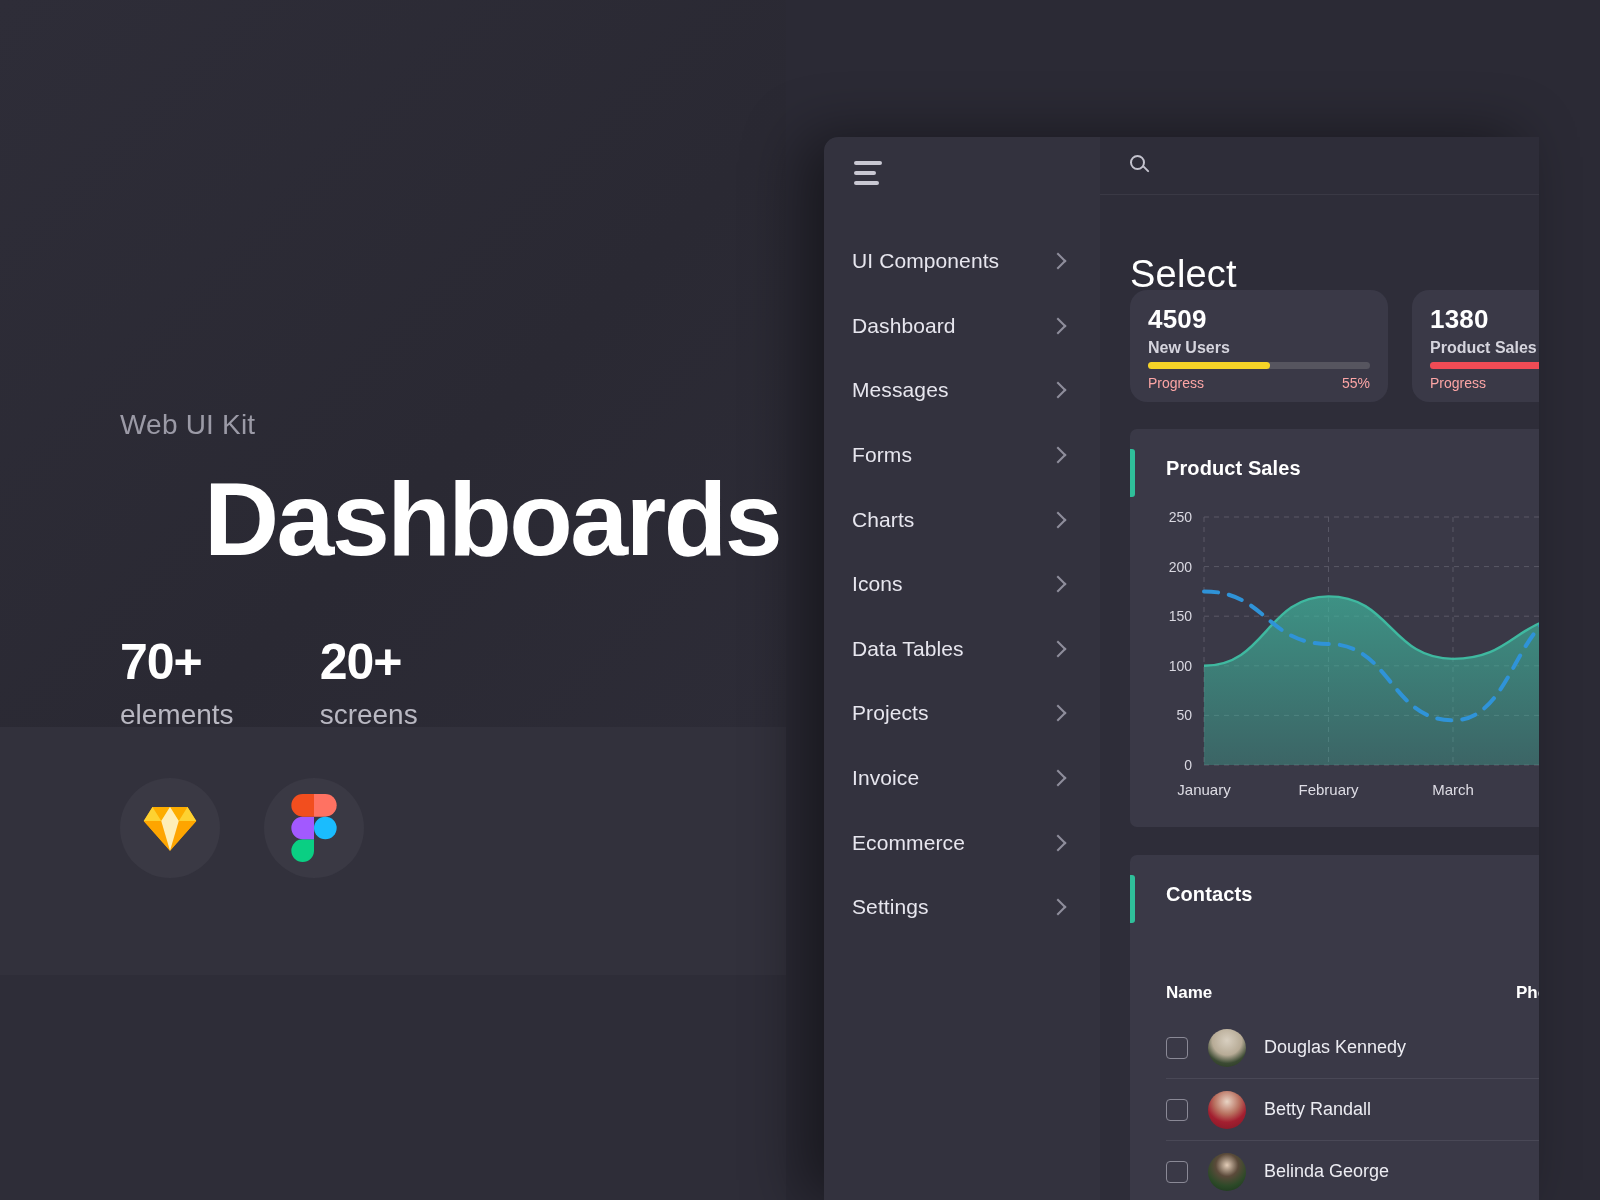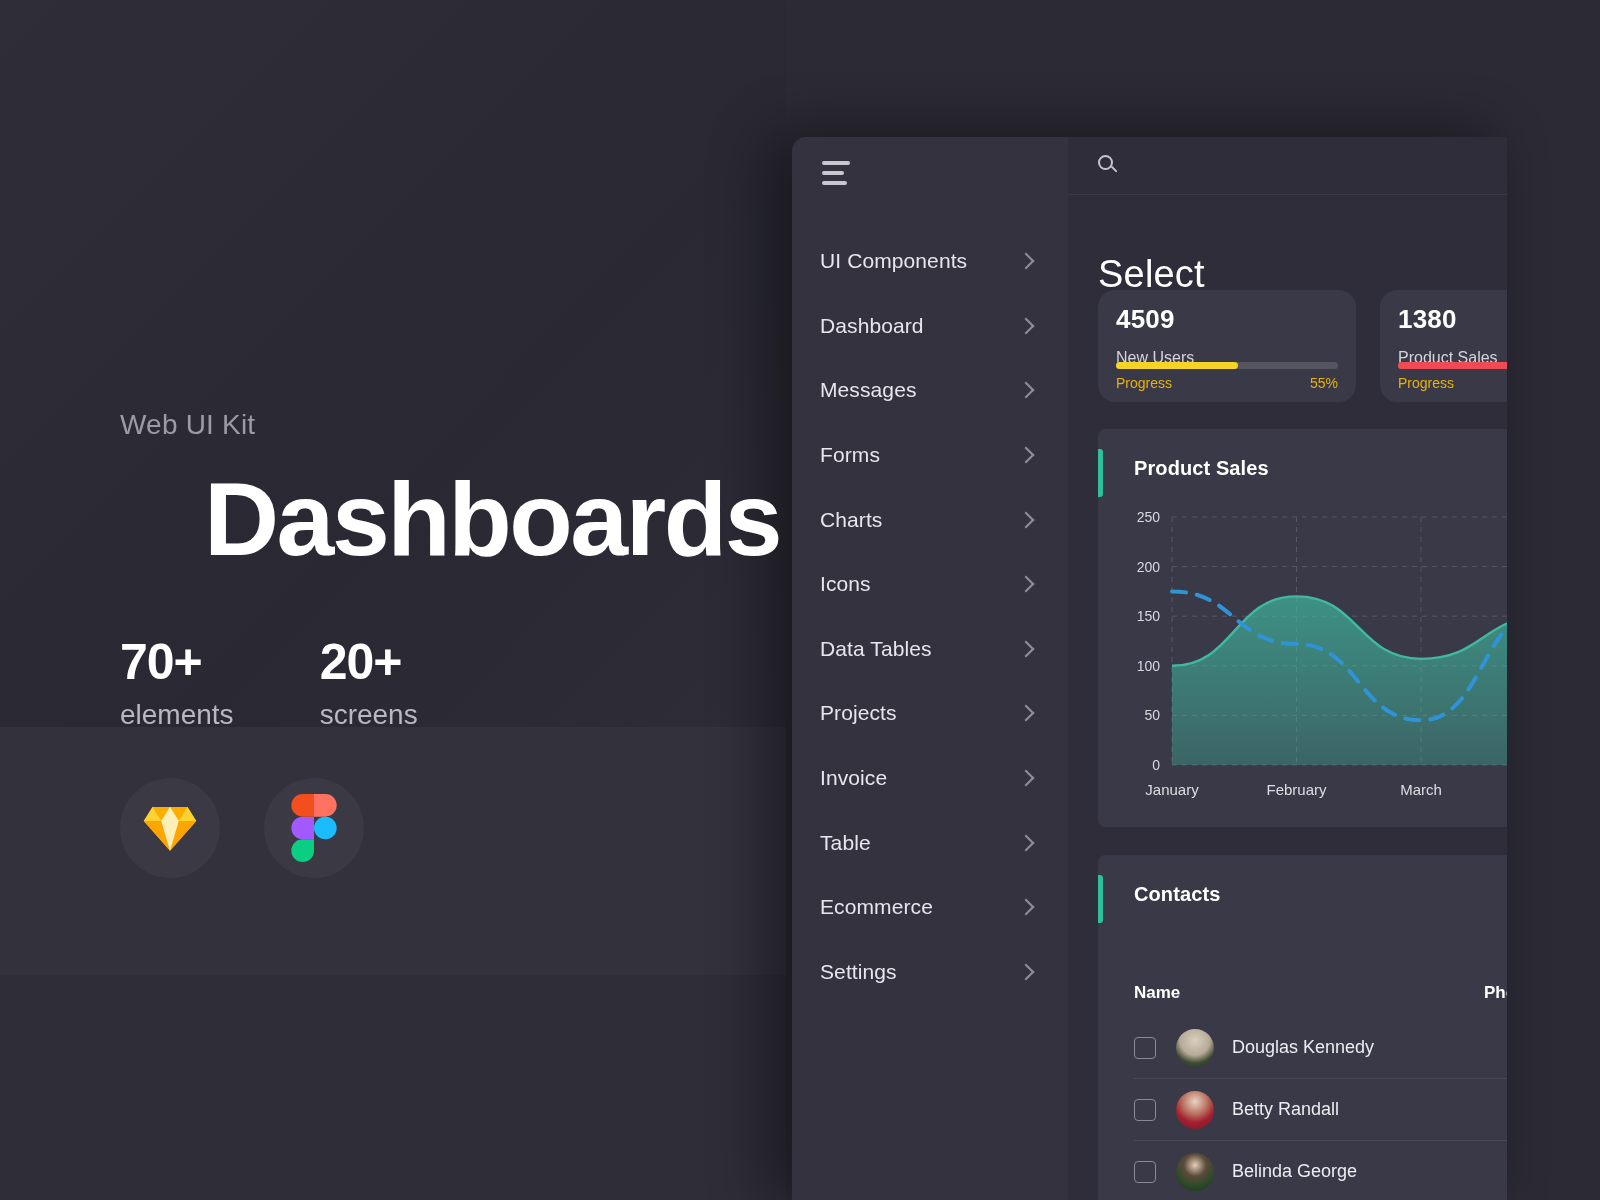--- a/index.html
+++ b/index.html
@@ -39,21 +39,21 @@
   .hero-stat-num{ font-size:50px; font-weight:700; letter-spacing:-1px; line-height:1; }
   .hero-stat-lbl{ font-size:28px; color:#b9b8c2; font-weight:400; margin-top:12px; }
   .hero-badges{ position:absolute; left:120px; top:778px; display:flex; gap:44px; z-index:5; }
   .badge-circle{
     width:100px; height:100px; border-radius:50%;
     background:#3a3944; display:flex; align-items:center; justify-content:center;
   }
 
   
   #app-window{
-    position:absolute; left:792px; top:137px; width:715px; height:1063px;
+    position:absolute; left:824px; top:137px; width:715px; height:1063px;
     border-top-left-radius:14px; overflow:hidden;
     box-shadow:-22px 0 60px rgba(0,0,0,.45);
   }
   #sidebar{
     position:absolute; left:0; top:0; width:276px; height:100%;
     background:#33323e; border-top-left-radius:14px;
   }
   #hamburger{ position:absolute; left:26px; top:20px; width:40px; height:34px; padding:4px; }
   #hamburger span{ display:block; height:4px; border-radius:2px; background:#c9c8d2; margin-bottom:6px; }
   #hamburger span:nth-child(1){ width:28px; }
@@ -96,25 +96,25 @@
 
   
   #stat-cards{
     position:absolute; left:30px; top:153px; display:flex; gap:24px;
   }
   .stat-card{
     width:258px; height:112px; background:#3a3947; border-radius:17px;
     padding:16px 18px 14px 18px; position:relative;
   }
   .stat-num{ font-size:26px; font-weight:700; letter-spacing:.2px; line-height:1; }
-  .stat-label{ font-size:16px; color:#d5d4dd; margin-top:17px; font-weight:400; }
+  .stat-label{ font-size:16px; color:#d5d4dd; margin-top:7px; font-weight:700; }
   .stat-track{ position:absolute; left:18px; right:18px; top:72px; height:7px; border-radius:4px; background:#56555f; }
   .stat-fill{ height:100%; border-radius:4px; }
   .stat-foot{ position:absolute; left:18px; right:18px; top:85px; display:flex; justify-content:space-between;
-    font-size:14px; color:#eab308; }
+    font-size:14px; color:#fca5a5; }
 
   
   #chart-card{
     position:absolute; left:30px; top:292px; width:636px; height:398px;
     background:#3a3947; border-radius:7px;
   }
   .card-accent{ position:absolute; left:0; top:20px; width:5px; height:48px; background:#2fbf9a; border-radius:0 3px 3px 0; }
   .card-title{ position:absolute; left:36px; top:28px; font-size:20px; font-weight:700; letter-spacing:.1px; }
   #chart-area{ position:absolute; left:18px; top:78px; width:610px; height:300px; }
   #chart-area svg{ display:block; }
@@ -222,24 +222,20 @@
       <div class="nav-item">
         <span class="nav-label">Data Tables</span>
         <span class="nav-chevron"></span>
       </div>
       <div class="nav-item">
         <span class="nav-label">Projects</span>
         <span class="nav-chevron"></span>
       </div>
       <div class="nav-item">
         <span class="nav-label">Invoice</span>
-        <span class="nav-chevron"></span>
-      </div>
-      <div class="nav-item">
-        <span class="nav-label">Table</span>
         <span class="nav-chevron"></span>
       </div>
       <div class="nav-item">
         <span class="nav-label">Ecommerce</span>
         <span class="nav-chevron"></span>
       </div>
       <div class="nav-item">
         <span class="nav-label">Settings</span>
         <span class="nav-chevron"></span>
       </div>

